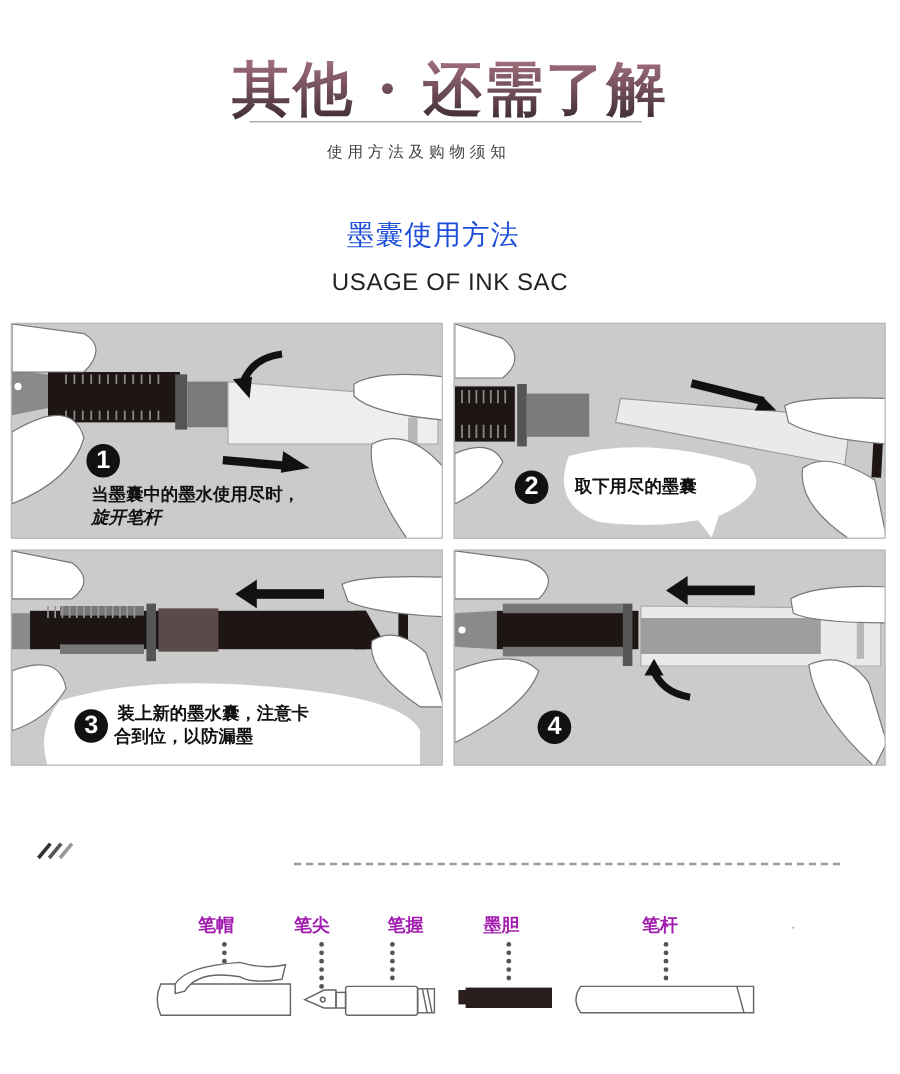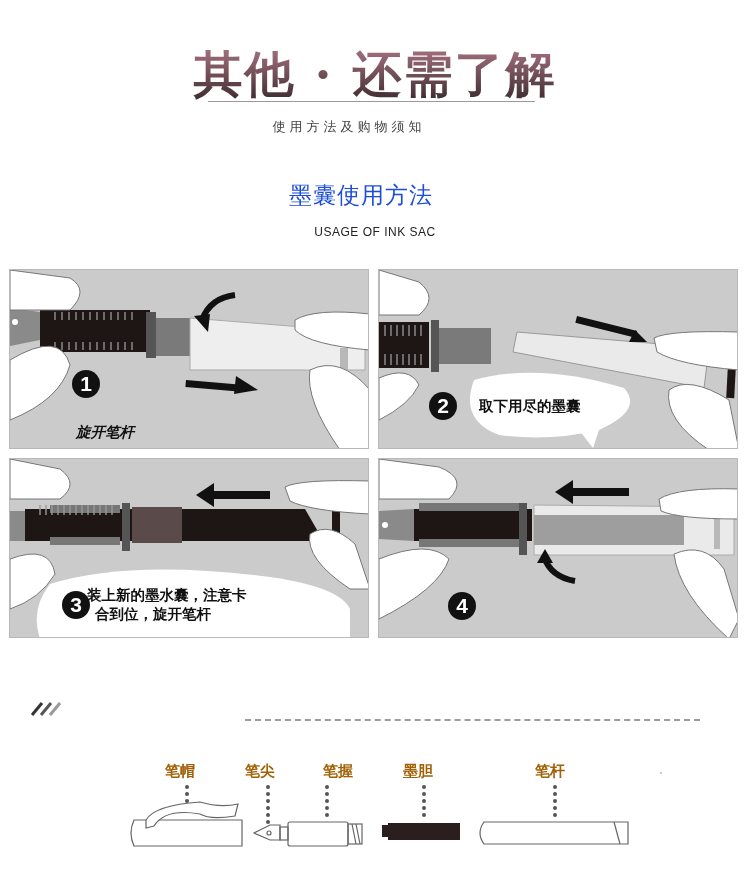--- a/index.html
+++ b/index.html
@@ -10,37 +10,37 @@
     position: absolute; left: 0; top: 42px; width: 750px; text-align: center;
     font-family: "DejaVu Serif", "Liberation Serif", serif;
     font-size: 49px; font-weight: bold; letter-spacing: 2px;
     background: linear-gradient(180deg, #b07888 0%, #6a4a52 55%, #2e2225 100%);
     -webkit-background-clip: text; background-clip: text; color: transparent;
   }
   .title-rule { position: absolute; left: 208px; top: 101px; width: 327px; height: 1px; background: #9a9a9a; }
   .subtitle { position: absolute; left: 0; top: 118px; width: 698px; text-align: center; font-size: 13px; letter-spacing: 4px; color: #444; }
 
   .section-title-cn { position: absolute; left: 0; top: 180px; width: 722px; text-align: center; font-size: 23px; color: #1d4ed8; letter-spacing: 1px; }
-  .section-title-en { position: absolute; left: 0; top: 225px; width: 750px; text-align: center; font-family: "Liberation Sans", sans-serif; font-size: 12px; color: #222; letter-spacing: 0.5px; }
+  .section-title-en { position: absolute; left: 0; top: 225px; width: 750px; text-align: center; font-family: "Liberation Sans", sans-serif; font-size: 20px; color: #222; letter-spacing: 0.5px; }
 
   .panel { position: absolute; width: 360px; height: 180px; background: #cbcbcb; overflow: hidden; border: 1px solid #b8b8b8; }
   .panel svg { position: absolute; left: 0; top: 0; }
   .step-num {
     position: absolute; width: 28px; height: 28px; border-radius: 50%; background: #111;
     color: #fff; font-family: "Liberation Sans", sans-serif; font-weight: bold; font-size: 21px;
     text-align: center; line-height: 28px;
   }
   .step-text { position: absolute; font-size: 14.5px; color: #111; line-height: 19px; font-weight: bold; }
 
   .exploded-header { position: absolute; left: 28px; top: 693px; display: flex; align-items: center; }
   .slashes { width: 38px; height: 26px; }
   .exploded-title { font-size: 27px; color: #333; margin-left: 2px; letter-spacing: 1px; }
   .dash-line { position: absolute; left: 245px; top: 719px; width: 455px; height: 0; border-top: 2px dashed #9c9c9c; }
 
-  .part-label { position: absolute; font-size: 15px; color: #a16207; font-weight: bold; text-align: center; }
+  .part-label { position: absolute; font-size: 15px; color: #a21caf; font-weight: bold; text-align: center; }
   .dots { position: absolute; width: 4px; }
   .dots i { display: block; width: 4px; height: 4px; border-radius: 50%; background: #555; margin-bottom: 3px; }
   .parts-svg { position: absolute; left: 120px; top: 800px; }
   .stray-dot { position: absolute; left: 660px; top: 772px; width: 2px; height: 2px; background: #bbb; border-radius: 50%; }
 </style>
 </head>
 <body>
 
 <div class="main-title">其他 · 还需了解</div>
 <div class="title-rule"></div>
@@ -91,20 +91,21 @@
     <path d="M0,90 Q50,60 60,95 Q50,130 0,150 Z" fill="#fff" stroke="#777"></path>
     <path d="M285,50 Q305,38 360,44 L360,80 Q300,75 285,60 Z" fill="#fff" stroke="#777"></path>
     <path d="M300,100 Q330,85 360,120 L360,180 L330,180 Q295,130 300,100 Z" fill="#fff" stroke="#777"></path>
 
     <path d="M225,25 Q200,28 192,50" fill="none" stroke="#111" stroke-width="6"></path>
     <polygon points="184,46 198,62 200,44" fill="#111"></polygon>
     <rect x="176" y="110" width="50" height="7" fill="#111" transform="rotate(5 176 110)"></rect>
     <polygon points="226,106 248,120 224,124" fill="#111"></polygon>
   </svg>
   <div class="step-num" style="left:62px; top:100px;">1</div>
+  <div class="step-text" style="left:66px; top:134px;">当墨囊中的墨水使用尽时，</div>
   <div class="step-text" style="left:66px; top:153px;font-style:italic;">旋开笔杆</div>
 </div>
 
 <div class="panel" style="left:378px; top:269px;">
   <svg width="360" height="180">
     <rect x="0" y="52" width="50" height="46" fill="#1e1515"></rect>
     <g stroke="#888" stroke-width="1.5">
       <line x1="6" y1="55" x2="6" y2="66"></line>
         <line x1="12" y1="55" x2="12" y2="66"></line>
         <line x1="18" y1="55" x2="18" y2="66"></line>
@@ -164,22 +165,22 @@
     <rect x="322" y="52" width="8" height="28" fill="#1e1515"></rect>
     <path d="M0,0 L50,10 Q70,25 50,40 L0,40 Z" fill="#fff" stroke="#777"></path>
     <path d="M0,100 Q40,85 45,115 Q30,140 0,150 Z" fill="#fff" stroke="#777"></path>
     <path d="M275,28 Q290,20 360,22 L360,55 Q300,52 280,42 Z" fill="#fff" stroke="#777"></path>
     <path d="M300,75 Q320,62 345,85 L360,130 L340,130 Q295,100 300,75 Z" fill="#fff" stroke="#777"></path>
     <rect x="200" y="32" width="60" height="8" fill="#111"></rect>
     <polygon points="186,36 204,24 204,48" fill="#111"></polygon>
     <path d="M40,125 Q120,100 260,118 Q330,128 340,150 L340,180 L30,180 Q20,150 40,125 Z" fill="#fff"></path>
   </svg>
   <div class="step-num" style="left:52px; top:132px;">3</div>
-  <div class="step-text" style="left:77px; top:127px;">装上新的墨水囊，注意卡</div>
-  <div class="step-text" style="left:85px; top:146px;">合到位，旋开笔杆</div>
+  <div class="step-text" style="left:88px; top:127px;">装上新的墨水囊，注意卡</div>
+  <div class="step-text" style="left:85px; top:146px;">合到位，以防漏墨</div>
 </div>
 
 <div class="panel" style="left:378px; top:458px;">
   <svg width="360" height="180">
     <polygon points="0,52 35,50 35,82 0,80" fill="#8a8a8a"></polygon>
     <circle cx="6" cy="66" r="3" fill="#fff"></circle>
     <rect x="35" y="50" width="118" height="32" fill="#1e1515"></rect>
     <rect x="40" y="44" width="100" height="8" fill="#777"></rect>
     <rect x="40" y="80" width="100" height="8" fill="#777"></rect>
     <rect x="140" y="44" width="8" height="52" fill="#555"></rect>

